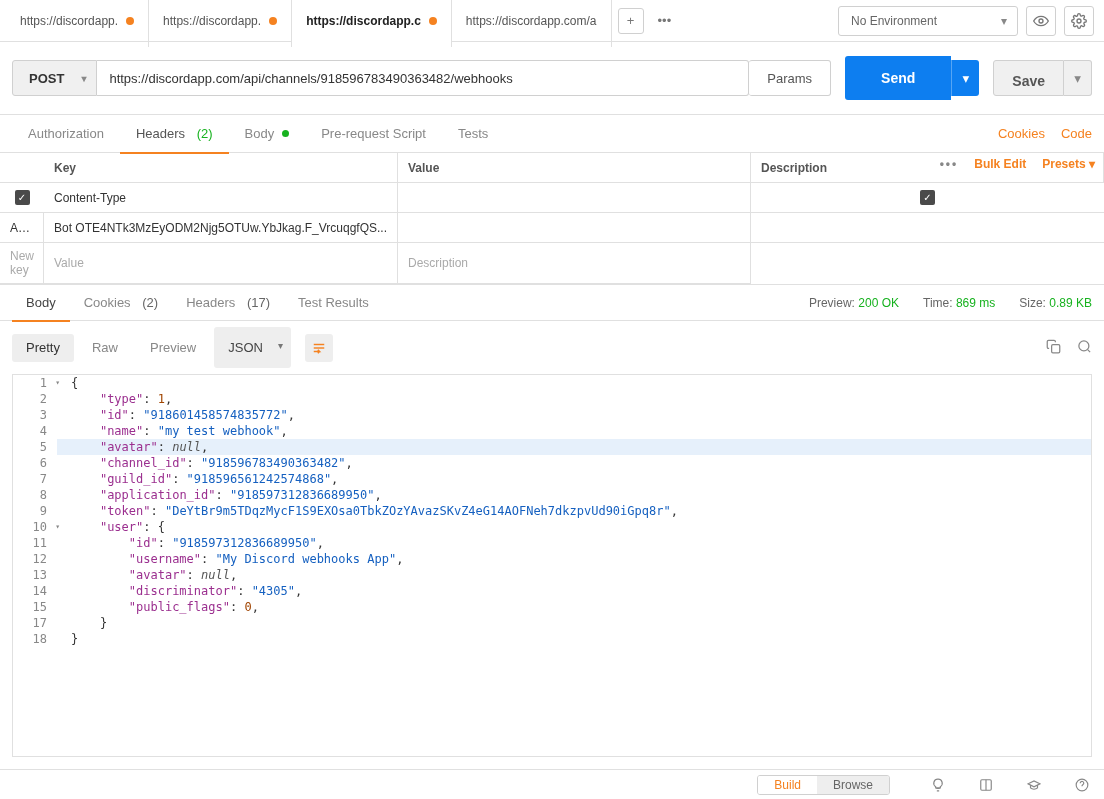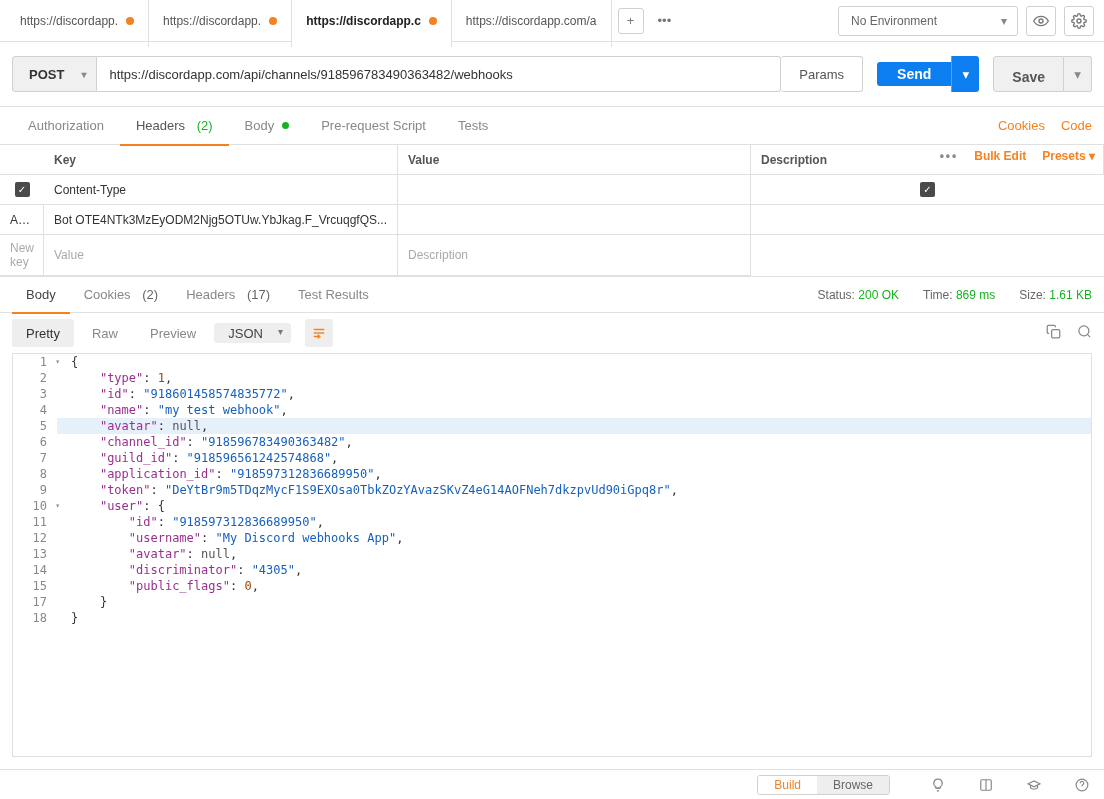--- a/index.html
+++ b/index.html
@@ -19,21 +19,21 @@
 .env-select { height: 30px; border: 1px solid #d0d0d0; border-radius: 3px; background: #fff; padding: 0 28px 0 12px; font-size: 12px; color: #666; display: flex; align-items: center; position: relative; min-width: 180px; cursor: pointer; }
 .env-select::after { content: "▾"; position: absolute; right: 10px; color: #888; }
 .icon-btn { width: 30px; height: 30px; border: 1px solid #d0d0d0; border-radius: 3px; display: flex; align-items: center; justify-content: center; color: #777; cursor: pointer; background: #fff; }
 
 
 .request-row { display: flex; align-items: center; gap: 0; padding: 14px 12px; border-bottom: 1px solid #e0e0e0; }
 .method-btn { height: 36px; border: 1px solid #d0d0d0; border-radius: 3px 0 0 3px; background: #f0f0f0; padding: 0 32px 0 16px; font-size: 13px; color: #333; font-weight: 600; display: flex; align-items: center; position: relative; cursor: pointer; }
 .method-btn::after { content: "▾"; position: absolute; right: 10px; color: #888; font-size: 10px; }
 .url-input { flex: 1; height: 36px; border: 1px solid #d0d0d0; border-left: none; border-radius: 0 3px 3px 0; padding: 0 12px; font-size: 13px; color: #333; outline: none; }
 .params-btn { height: 36px; border: 1px solid #d0d0d0; background: #fff; padding: 0 18px; font-size: 13px; color: #555; border-radius: 3px; margin-left: 0; border-left: none; cursor: pointer; }
-.send-btn { height: 24px; background: #0d7ef0; color: #fff; font-size: 14px; font-weight: 600; border: none; border-radius: 3px 0 0 3px; padding: 0 20px; margin-left: 14px; cursor: pointer; }
+.send-btn { height: 44px; background: #0d7ef0; color: #fff; font-size: 14px; font-weight: 600; border: none; border-radius: 3px 0 0 3px; padding: 0 36px; margin-left: 14px; cursor: pointer; }
 .send-dd { height: 36px; background: #0d7ef0; color: #fff; border: none; border-left: 1px solid rgba(255,255,255,0.3); border-radius: 0 3px 3px 0; width: 28px; display: flex; align-items: center; justify-content: center; cursor: pointer; margin-right: 14px; }
 .save-btn { height: 36px; background: #f0f0f0; color: #555; font-size: 14px; font-weight: 600; border: 1px solid #d0d0d0; border-radius: 3px 0 0 3px; padding: 12px 18px; cursor: pointer; }
 .save-dd { height: 36px; background: #f0f0f0; color: #888; border: 1px solid #d0d0d0; border-left: none; border-radius: 0 3px 3px 0; width: 28px; display: flex; align-items: center; justify-content: center; cursor: pointer; }
 
 
 .subtabs-row { display: flex; align-items: center; padding: 0 12px; border-bottom: 1px solid #e0e0e0; height: 38px; }
 .subtab { padding: 0 16px; height: 38px; display: flex; align-items: center; gap: 4px; color: #888; font-size: 13px; cursor: pointer; position: relative; }
 .subtab.active { color: #555; }
 .subtab.active::after { content: ""; position: absolute; bottom: -1px; left: 0; right: 0; height: 2px; background: #f58220; }
 .subtab .count { color: #17b21f; }
@@ -62,38 +62,38 @@
 .resp-tab.active { color: #444; }
 .resp-tab.active::after { content: ""; position: absolute; bottom: -1px; left: 0; right: 0; height: 2px; background: #f58220; }
 .resp-tab .count { color: #666; }
 .resp-meta { margin-left: auto; display: flex; gap: 24px; font-size: 12px; color: #666; }
 .resp-meta .val { color: #17b21f; }
 
 
 .view-row { display: flex; align-items: center; padding: 6px 12px; gap: 4px; }
 .view-btn { height: 28px; padding: 0 14px; background: transparent; border: none; font-size: 13px; color: #888; cursor: pointer; border-radius: 3px; }
 .view-btn.active { background: #eee; color: #333; }
-.json-dd { height: 20px; padding: 0 28px 0 14px; background: #eee; border: none; font-size: 13px; color: #444; cursor: pointer; border-radius: 3px; position: relative; }
+.json-dd { height: 41px; padding: 0 28px 0 14px; background: #eee; border: none; font-size: 13px; color: #444; cursor: pointer; border-radius: 3px; position: relative; }
 .json-dd::after { content: "▾"; position: absolute; right: 8px; color: #777; font-size: 10px; }
 .wrap-btn { width: 28px; height: 28px; background: #eee; border: none; display: flex; align-items: center; justify-content: center; cursor: pointer; border-radius: 3px; margin-left: 10px; color: #f58220; }
 .view-right { margin-left: auto; display: flex; gap: 16px; color: #888; }
 .view-right .vicon { cursor: pointer; }
 
 
 .code-area { flex: 1; overflow: auto; border: 1px solid #e0e0e0; margin: 0 12px 12px 12px; font-family: Menlo, Consolas, monospace; font-size: 12px; line-height: 16px; }
 .code-line { display: flex; }
 .code-line .gutter { width: 44px; text-align: right; padding-right: 10px; color: #888; user-select: none; position: relative; }
 .code-line .gutter.fold::after { content: "▾"; position: absolute; right: -3px; font-size: 8px; color: #888; }
 .code-line .content { flex: 1; white-space: pre; padding-left: 14px; }
 .code-line.hl .content { background: #e6f0fb; }
 .tok-key { color: #9b2f8f; }
 .tok-str { color: #1560c0; }
 .tok-num { color: #a04400; }
 .tok-bool { color: #a04400; }
-.tok-null { color: #555; }
+.tok-null { color: #555; font-style: italic; }
 .tok-punc { color: #333; }
 
 
 .bottombar { height: 30px; border-top: 1px solid #e0e0e0; display: flex; align-items: center; justify-content: flex-end; gap: 16px; padding: 0 10px; }
 .bb-segment { display: flex; border: 1px solid #d0d0d0; border-radius: 3px; overflow: hidden; margin-right: 12px; }
 .bb-seg-btn { padding: 2px 16px; font-size: 12px; background: #fff; cursor: pointer; }
 .bb-seg-btn.build { color: #f58220; }
 .bb-seg-btn.browse { color: #666; background: #eee; }
 .bb-icon { width: 24px; height: 24px; display: flex; align-items: center; justify-content: center; color: #888; cursor: pointer; margin-left: 8px; }
 </style>
@@ -219,23 +219,23 @@
 <div class="resp-row">
   <div class="resp-tab active">
       <span>Body</span>
     </div>
   <div class="resp-tab"><span>Cookies</span>&nbsp;<span class="count">(2)</span></div>
   <div class="resp-tab"><span>Headers</span>&nbsp;<span class="count">(17)</span></div>
   <div class="resp-tab">
       <span>Test Results</span>
     </div>
   <div class="resp-meta">
-    <div><span>Status:</span> <span class="val">200 OK</span></div>
+    <div><span>Preview:</span> <span class="val">200 OK</span></div>
     <div><span>Time:</span> <span class="val">869 ms</span></div>
-    <div><span>Size:</span> <span class="val">1.61 KB</span></div>
+    <div><span>Size:</span> <span class="val">0.89 KB</span></div>
   </div>
 </div>
 
 <div class="view-row">
   <button class="view-btn active">Pretty</button>
   <button class="view-btn">Raw</button>
   <button class="view-btn">Preview</button>
   <button class="json-dd"><span>JSON</span></button>
   <button class="wrap-btn">
     <svg width="14" height="14" viewBox="0 0 24 24" fill="none" stroke="currentColor" stroke-width="2.5">

